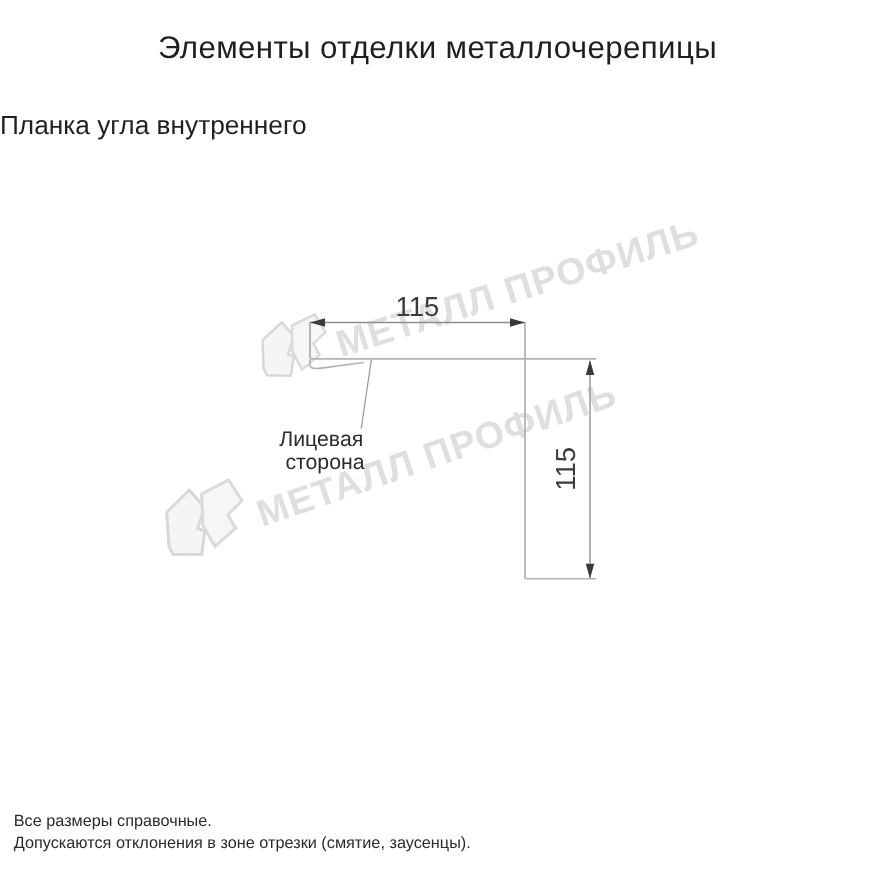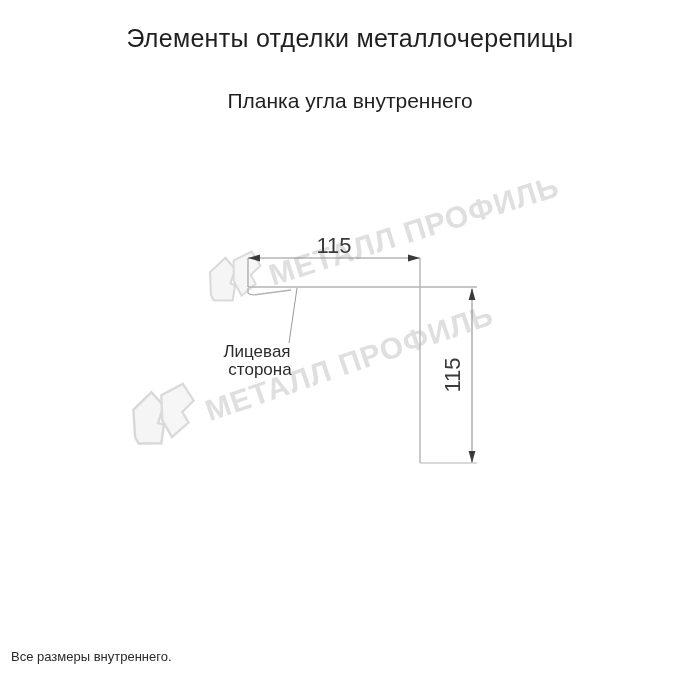--- a/index.html
+++ b/index.html
@@ -5,21 +5,21 @@
   html,body{margin:0;padding:0;}
   body{
     width:700px;height:700px;position:relative;background:#ffffff;
     font-family:"Liberation Sans","DejaVu Sans",sans-serif;overflow:hidden;
   }
   .page-title{
     position:absolute;top:24px;left:0;width:700px;text-align:center;
     font-size:25px;letter-spacing:.3px;color:#1f1f1f;font-weight:400;
   }
   .subtitle-block{
-    position:absolute;top:86px;left:0;width:700px;text-align:center;color:#1f1f1f;
+    position:absolute;top:86px;left:0;width:700px;text-align:left;color:#1f1f1f;
   }
   .subtitle-block .sub{font-size:21px;line-height:30px;font-weight:400;}
   .drawing-svg{position:absolute;left:0;top:0;}
   .footer-notes{
     position:absolute;left:11px;top:648px;width:600px;
     font-size:13px;line-height:17px;color:#2a2a2a;
   }
 </style>
 </head>
 <body>
@@ -73,14 +73,15 @@
   </g>
 
   <line x1="297" y1="288" x2="289" y2="343" stroke="#9a9a9a" stroke-width="1"></line>
   <g fill="#2b2b2b" font-size="17">
     <text x="257" y="357" text-anchor="middle">Лицевая</text>
     <text x="260" y="375" text-anchor="middle">сторона</text>
   </g>
 </svg>
 
 <div class="footer-notes">
-  <div>Все размеры внутреннего.</div>
+  <div>Все размеры справочные.</div>
+  <div>Допускаются отклонения в зоне отрезки (смятие, заусенцы).</div>
 </div>
 
 </body></html>

